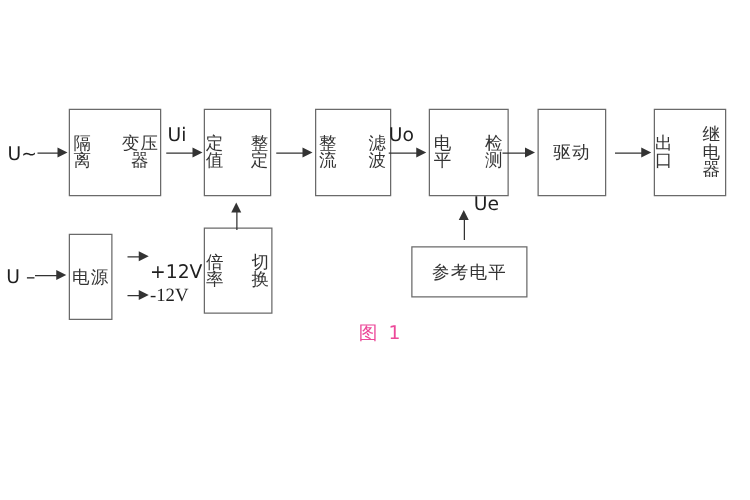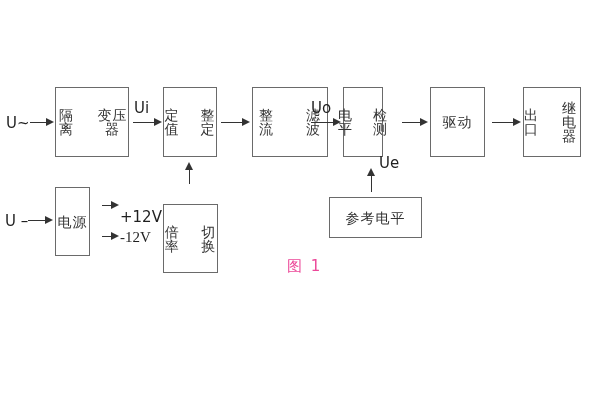--- a/index.html
+++ b/index.html
@@ -78,44 +78,44 @@
   <div class="box" style="left:55px; top:87px; width:74px; height:70px;">
     <span>隔离</span>
     <span>变压器</span>
   </div>
 
   <div class="box" style="left:163px; top:87px; width:54px; height:70px;">
     <span>定值</span>
     <span>整定</span>
   </div>
 
-  <div class="box" style="left:252px; top:87px; width:76px; height:70px;justify-content:space-between;">
+  <div class="box" style="left:252px; top:87px; width:61px; height:70px;justify-content:space-between;">
     <span>整流</span>
     <span>滤波</span>
   </div>
 
-  <div class="box" style="left:343px; top:87px; width:40px; height:70px;">
+  <div class="box" style="left:343px; top:87px; width:64px; height:70px;">
     <span>电平</span>
     <span>检测</span>
   </div>
 
   <div class="box single" style="left:430px; top:87px; width:55px; height:70px;">
     <span>驱动</span>
   </div>
 
   <div class="box" style="left:523px; top:87px; width:58px; height:70px;">
     <span>出口</span>
     <span>继电器</span>
   </div>
 
   <div class="box single" style="left:55px; top:187px; width:35px; height:69px;">
     <span>电源</span>
   </div>
 
-  <div class="box" style="left:163px; top:204px; width:55px; height:69px;">
+  <div class="box" style="left:163px; top:182px; width:55px; height:69px;">
     <span>倍率</span>
     <span>切换</span>
   </div>
 
   <div class="box single" style="left:329px; top:197px; width:93px; height:41px;">
     <span>参考电平</span>
   </div>
 
   <span class="sig-label" style="left:6px; top:114px;">U~</span>
   <span class="sig-label" style="left:5px; top:212px;">U –</span>

